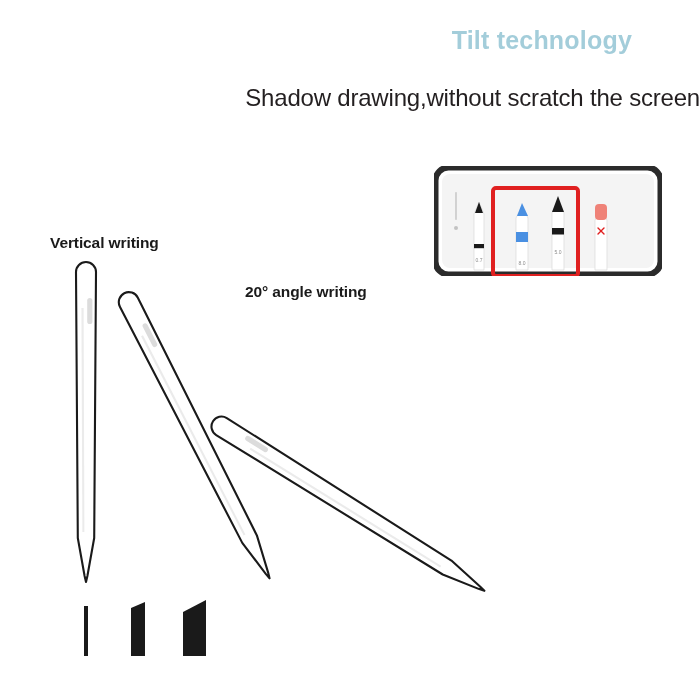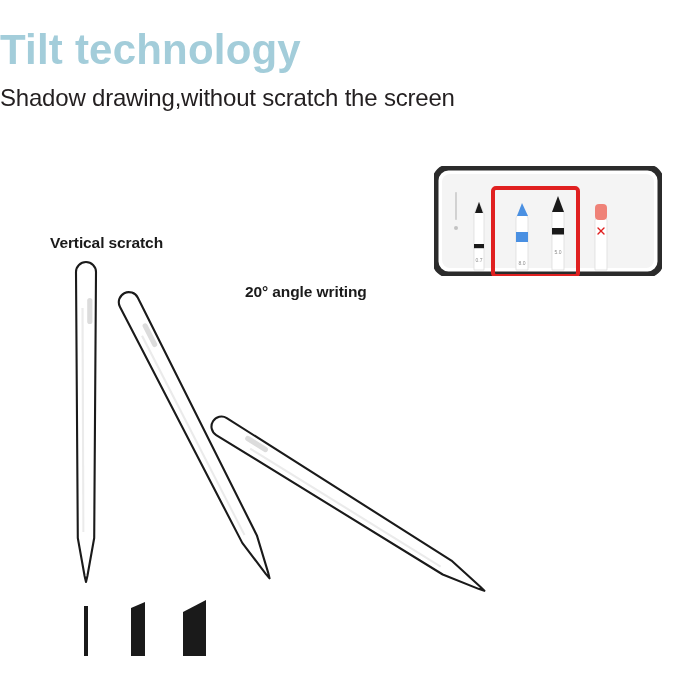--- a/index.html
+++ b/index.html
@@ -19,33 +19,33 @@
     width: 700px;
     height: 700px;
   }
 
   
   #title {
     position: absolute;
     left: 0;
     top: 27px;
     width: 632px;
-    text-align: left;
-    font-size: 42px;
+    text-align: right;
+    font-size: 25px;
     font-weight: bold;
     color: #a3cdda;
     letter-spacing: 0.2px;
     line-height: 1.1;
   }
   #subtitle {
     position: absolute;
     left: 0;
     top: 84px;
     width: 700px;
-    text-align: left;
+    text-align: right;
     font-size: 24px;
     font-weight: normal;
     color: #231f20;
     letter-spacing: -0.2px;
     line-height: 1.2;
   }
 
   
   .callout {
     position: absolute;
@@ -78,21 +78,21 @@
   }
 </style>
 </head>
 <body>
 
 <div id="stage">
 
   <div id="title">Tilt technology</div>
   <div id="subtitle">Shadow drawing,without scratch the screen</div>
 
-  <div class="callout" id="label-vertical">Vertical scratch</div>
+  <div class="callout" id="label-vertical">Vertical writing</div>
   <div class="callout" id="label-30">20° angle writing</div>
 
   <svg id="art" viewBox="0 0 700 700">
     <defs>
 
       <g id="pen-shape">
 
         <path d="M -10,-148
                  a 10,10 0 0 1 20,0
                  L 8.2,118

